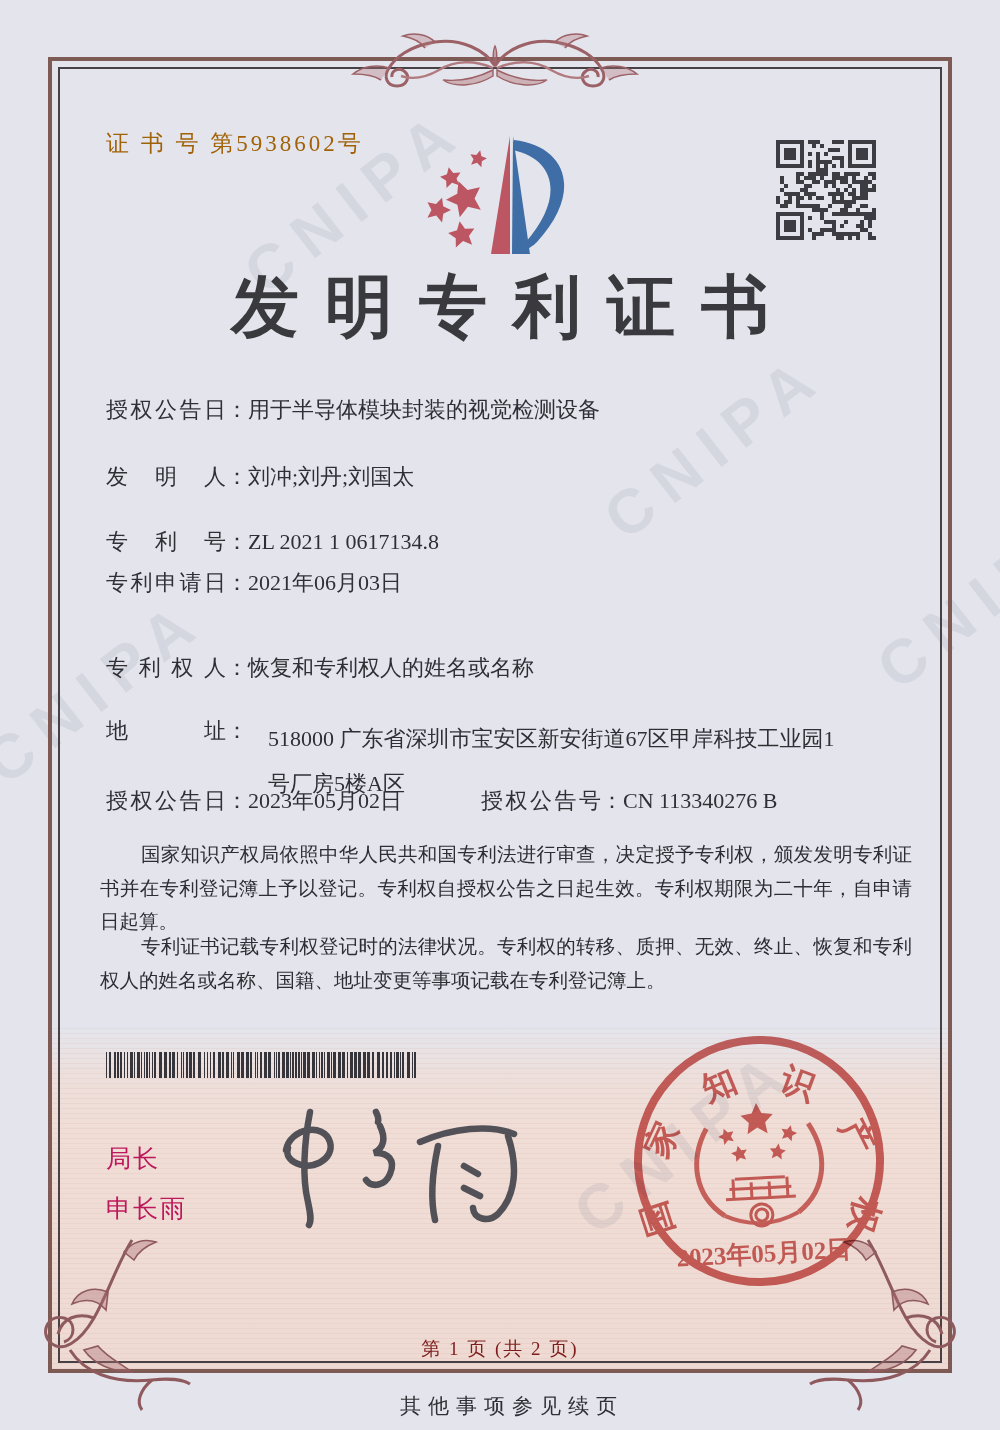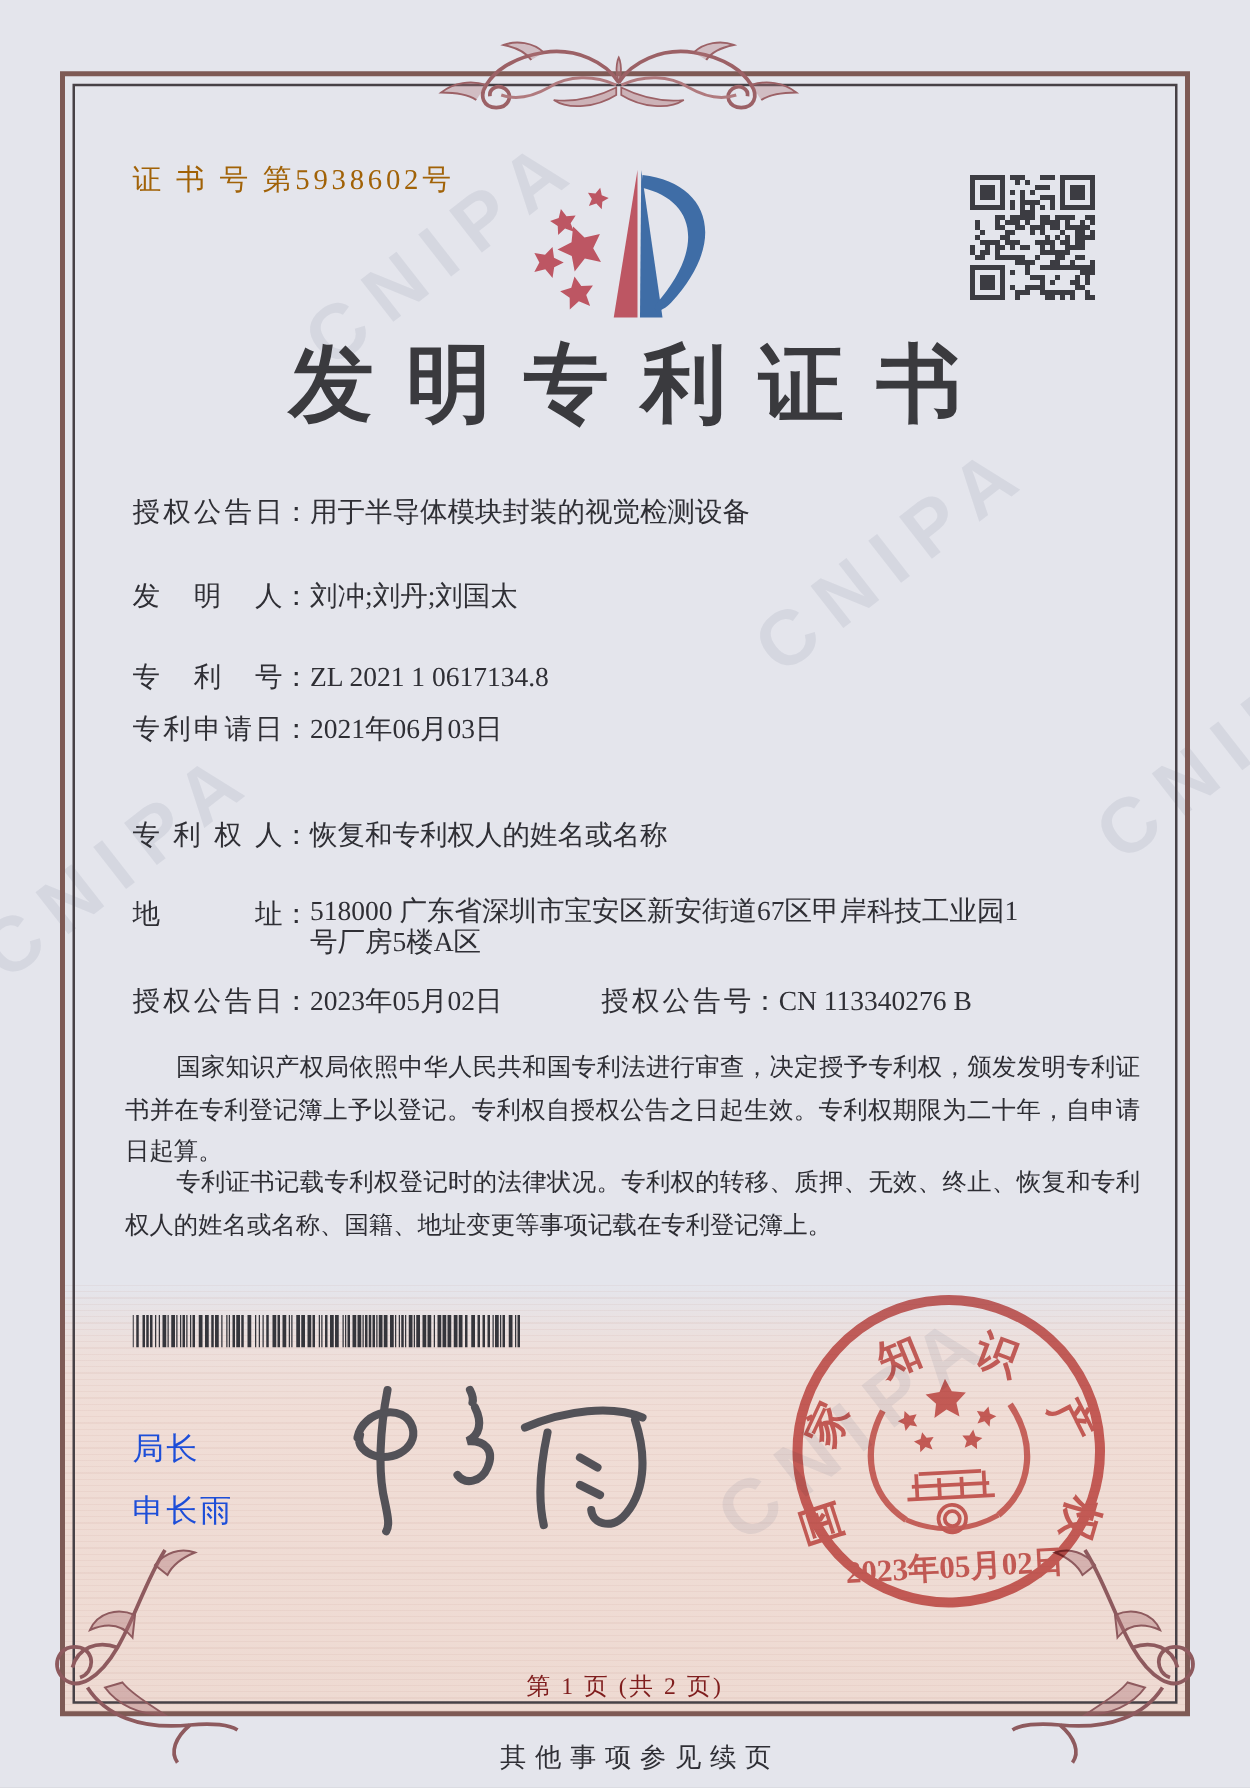--- a/index.html
+++ b/index.html
@@ -14,24 +14,24 @@
   .frame-outer{position:absolute;left:48px;top:57px;width:904px;height:1316px;border:4px solid #7e5a55;z-index:3;pointer-events:none;box-sizing:border-box;}
   .frame-inner{position:absolute;left:58px;top:67px;width:884px;height:1296px;border:2px solid #474146;z-index:3;pointer-events:none;box-sizing:border-box;}
   .wm{position:absolute;z-index:1;font:700 62px "Liberation Sans",sans-serif;letter-spacing:14px;
       color:rgba(118,122,150,.13);transform:rotate(-38deg);white-space:nowrap;}
   .content{position:absolute;inset:0;z-index:2;}
   .certno{position:absolute;left:106px;top:128px;font-size:23px;letter-spacing:3px;color:#a16207;}
   .title{position:absolute;left:0;top:262px;width:100%;text-align:center;font-size:68px;font-weight:700;
          letter-spacing:26px;text-indent:26px;color:#3a3a3e;}
   .row{position:absolute;left:106px;font-size:22px;white-space:nowrap;color:#2f2f35;}
   .flabel{display:inline-block;width:120px;text-align:justify;text-align-last:justify;vertical-align:top;}
-  .addrval{display:inline-block;width:574px;white-space:normal;line-height:25px;vertical-align:top;}
+  .addrval{display:inline-block;width:574px;white-space:normal;line-height:45px;vertical-align:top;margin-left:20px;}
   .para{position:absolute;left:100px;width:812px;font-size:19.5px;line-height:33.5px;text-align:justify;
         text-indent:2.1em;color:#2d2d33;}
-  .director{position:absolute;left:106px;font:500 25px "Liberation Sans","DejaVu Sans",sans-serif;color:#1d4ed8;letter-spacing:2px;}
+  .director{position:absolute;left:106px;font:500 25px "Liberation Sans","DejaVu Sans",sans-serif;color:#be185d;letter-spacing:2px;}
   .pageno{position:absolute;left:0;top:1336px;width:100%;text-align:center;font-size:19px;color:#7f1d1d;letter-spacing:2px;}
   .contnote{position:absolute;left:12px;top:1392px;width:100%;text-align:center;font-size:21px;color:#2f2f35;letter-spacing:7px;}
   .svgabs{position:absolute;}
   .seal{position:absolute;left:628px;top:1030px;width:262px;height:262px;z-index:5;transform:rotate(-3deg);
         opacity:.88;mix-blend-mode:multiply;}
   .orn{z-index:4;pointer-events:none;}
 </style>
 </head>
 <body>
 

